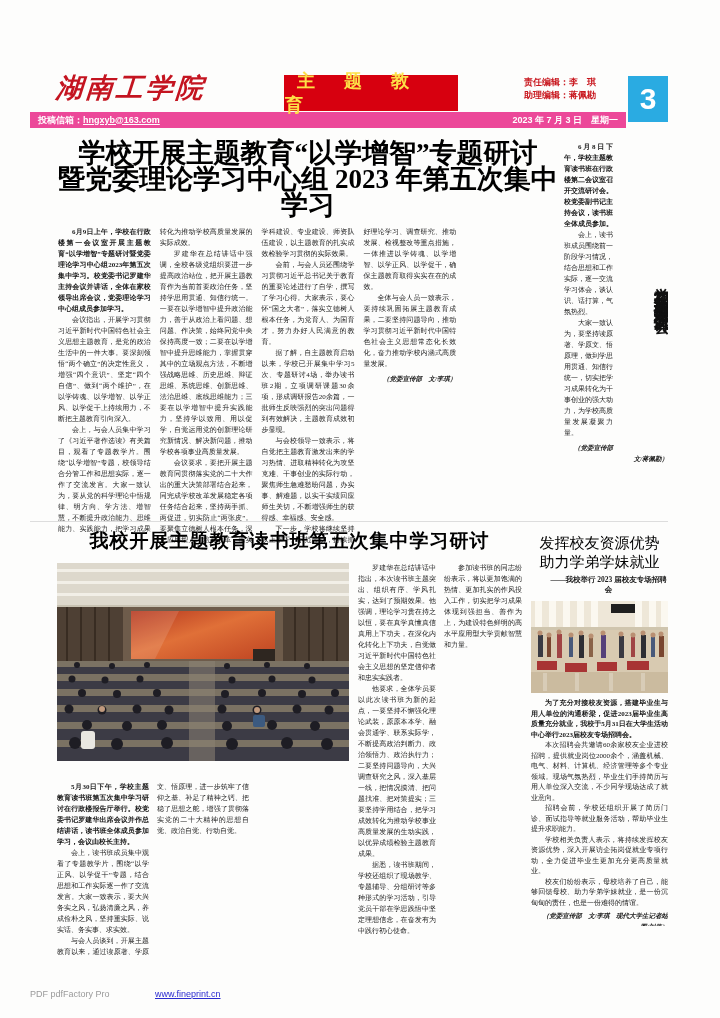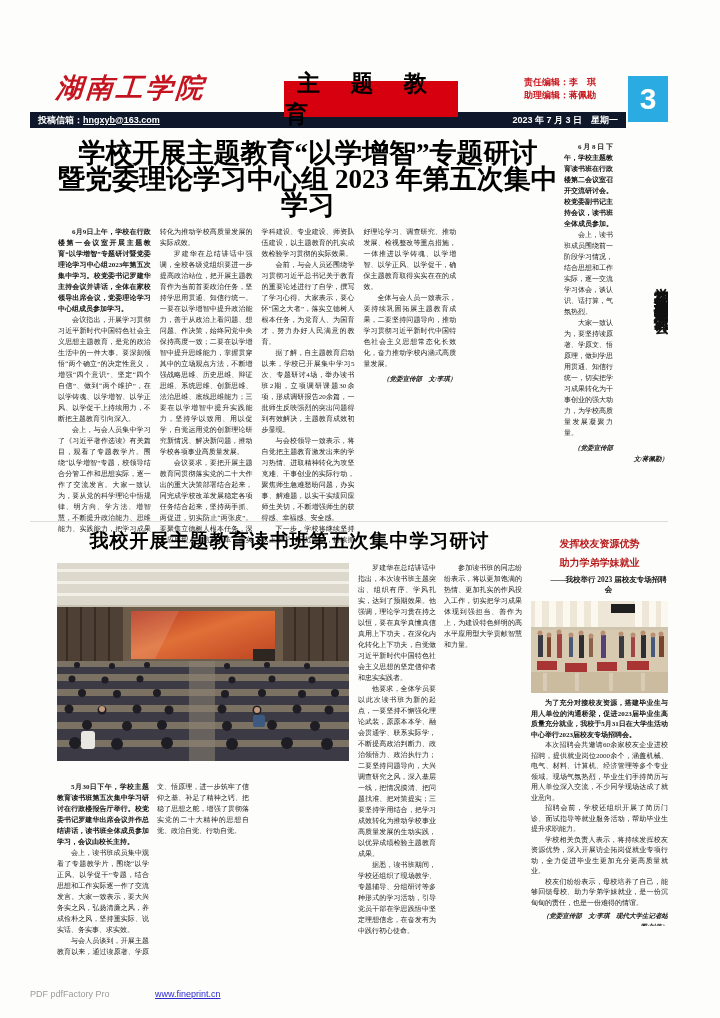--- a/index.html
+++ b/index.html
@@ -3,27 +3,27 @@
 <meta charset="utf-8">
 <style>
   html,body{margin:0;padding:0;}
   body{width:720px;height:1018px;position:relative;background:#fdfdfc;
        font-family:"Liberation Serif","DejaVu Serif",serif;color:#1a1a1a;overflow:hidden;}
 
   
   .header{position:absolute;left:30px;top:74px;width:638px;height:54px;}
   .masthead{position:absolute;left:26px;top:-4px;font-size:27px;font-weight:bold;font-style:italic;
             color:#c41420;letter-spacing:3px;transform:skewX(-4deg);}
-  .navybar{position:absolute;left:0;top:38px;width:596px;height:16px;background:#0f172a;
+  .navybar{position:absolute;left:0;top:38px;width:596px;height:16px;background:#ec4899;
            color:#fff;font-family:"Liberation Sans",sans-serif;font-size:9px;font-weight:bold;
            display:flex;justify-content:space-between;align-items:center;padding:0 8px;box-sizing:border-box;}
   .navybar .email{text-decoration:underline;color:#fff;cursor:pointer;}
-  .redbox{position:absolute;left:255px;top:8px;width:172px;height:34px;background:#d7000f;
-          color:#000000;display:flex;align-items:center;justify-content:center;
-          font-family:"Liberation Sans",sans-serif;font-size:23px;font-weight:bold;
+  .redbox{position:absolute;left:255px;top:2px;width:172px;height:34px;background:#d7000f;
+          color:#fde047;display:flex;align-items:center;justify-content:center;
+          font-family:"Liberation Sans",sans-serif;font-size:18px;font-weight:bold;
           letter-spacing:12px;text-indent:12px;box-shadow:0 0 0 1px #d7000f;}
   .editors{position:absolute;left:494px;top:2px;color:#c8161d;font-size:9px;font-weight:bold;
            line-height:13px;font-family:"Liberation Sans",sans-serif;white-space:pre;}
   .pagenum{position:absolute;left:598px;top:2px;width:40px;height:46px;background:#2aabe2;color:#fff;
            font-family:"Liberation Sans",sans-serif;font-size:30px;font-weight:bold;
            display:flex;align-items:center;justify-content:center;}
 
   
   .main{position:absolute;left:58px;top:140px;width:500px;}
   .main .h1l{font-size:27px;line-height:26px;text-align:center;font-weight:bold;color:#000;}
@@ -48,21 +48,21 @@
   .bl-body{display:flex;margin-top:9px;}
   .bl-left{width:292px;}
   .photo1{width:292px;height:198px;display:block;}
   .bl-lead{margin-top:21px;height:176px;column-count:3;column-gap:8px;column-fill:auto;overflow:hidden;
            font-size:7px;line-height:11px;text-align:justify;}
   .bl-right{width:164px;margin-left:9px;height:382px;column-count:2;column-gap:8px;column-fill:auto;
             overflow:hidden;font-size:7px;line-height:11px;text-align:justify;}
 
   
   .bright{position:absolute;left:531px;top:534px;width:137px;}
-  .bright .h3l{font-size:10px;line-height:19px;font-weight:bold;text-align:center;color:#b91c1c;}
+  .bright .h3l{font-size:15px;line-height:19px;font-weight:normal;text-align:center;color:#000000;}
   .subtitle{margin-top:3px;font-size:7.5px;font-weight:bold;text-align:center;margin-left:18px;}
   .photo2{width:137px;height:92px;margin-top:6px;display:block;}
   .br-text{margin-top:5px;height:228px;overflow:hidden;font-size:7px;line-height:10.5px;text-align:justify;}
 
   
   .footer{position:absolute;left:30px;top:989px;width:660px;height:14px;
           font-family:"Liberation Sans",sans-serif;font-size:9px;}
   .f-left{position:absolute;left:0;top:0;color:#9a9a9a;}
   .f-link{position:absolute;left:125px;top:0;color:#2b2bd0;text-decoration:underline;cursor:pointer;text-align:center;}
 </style>

